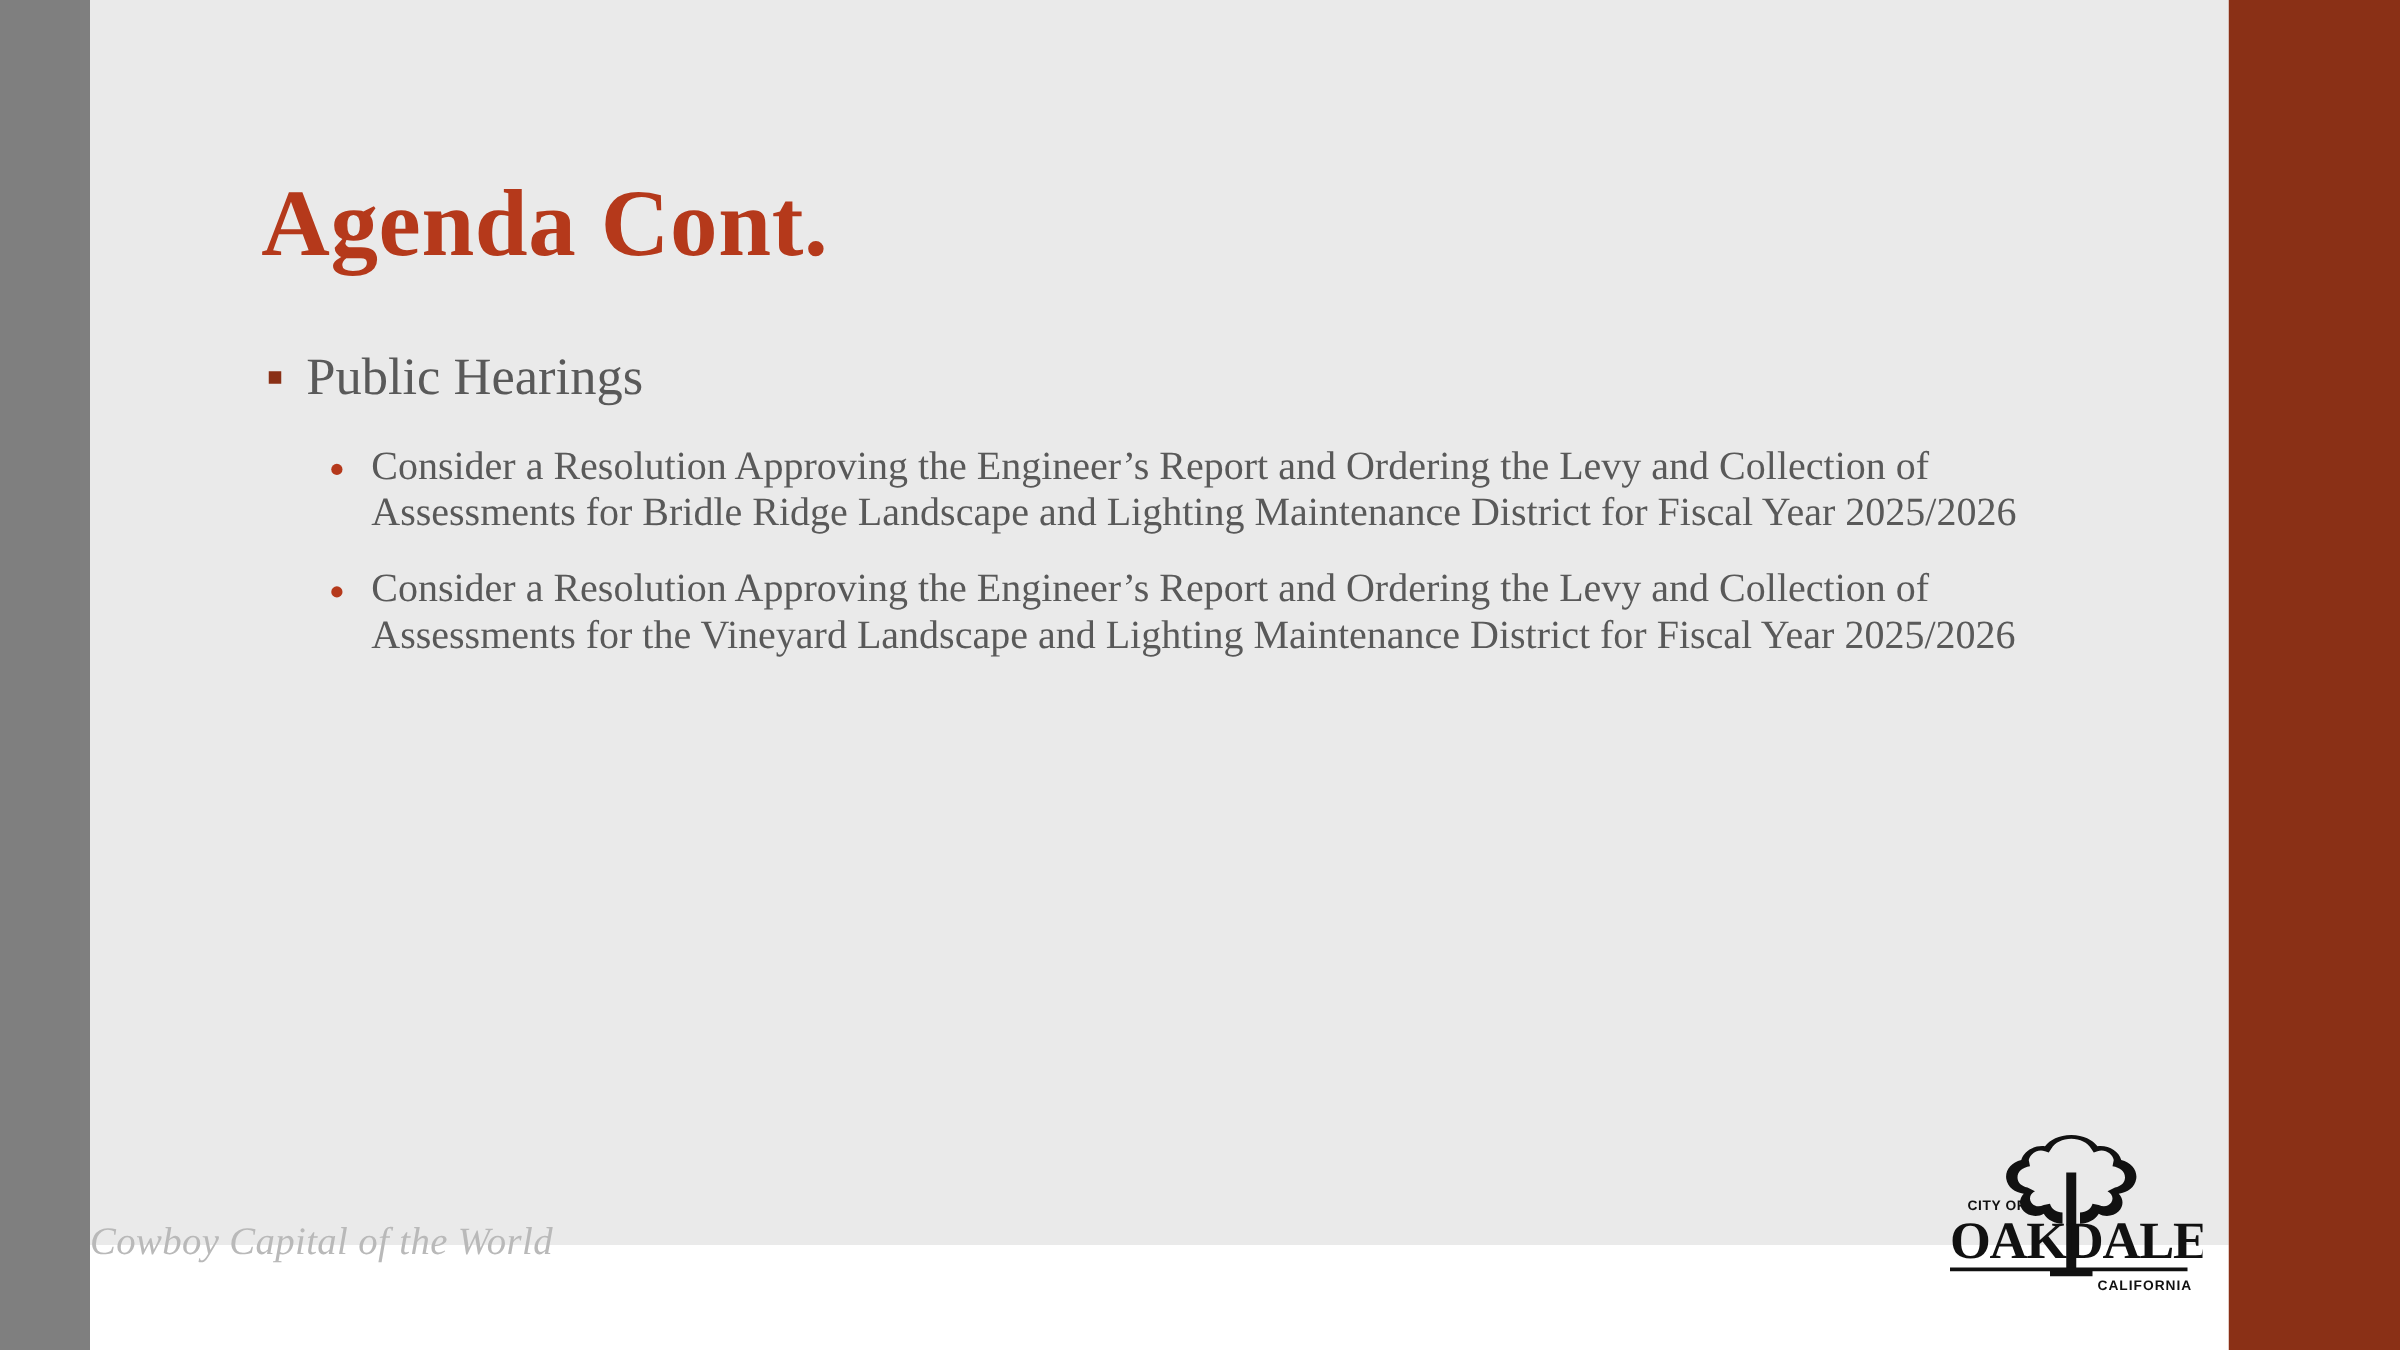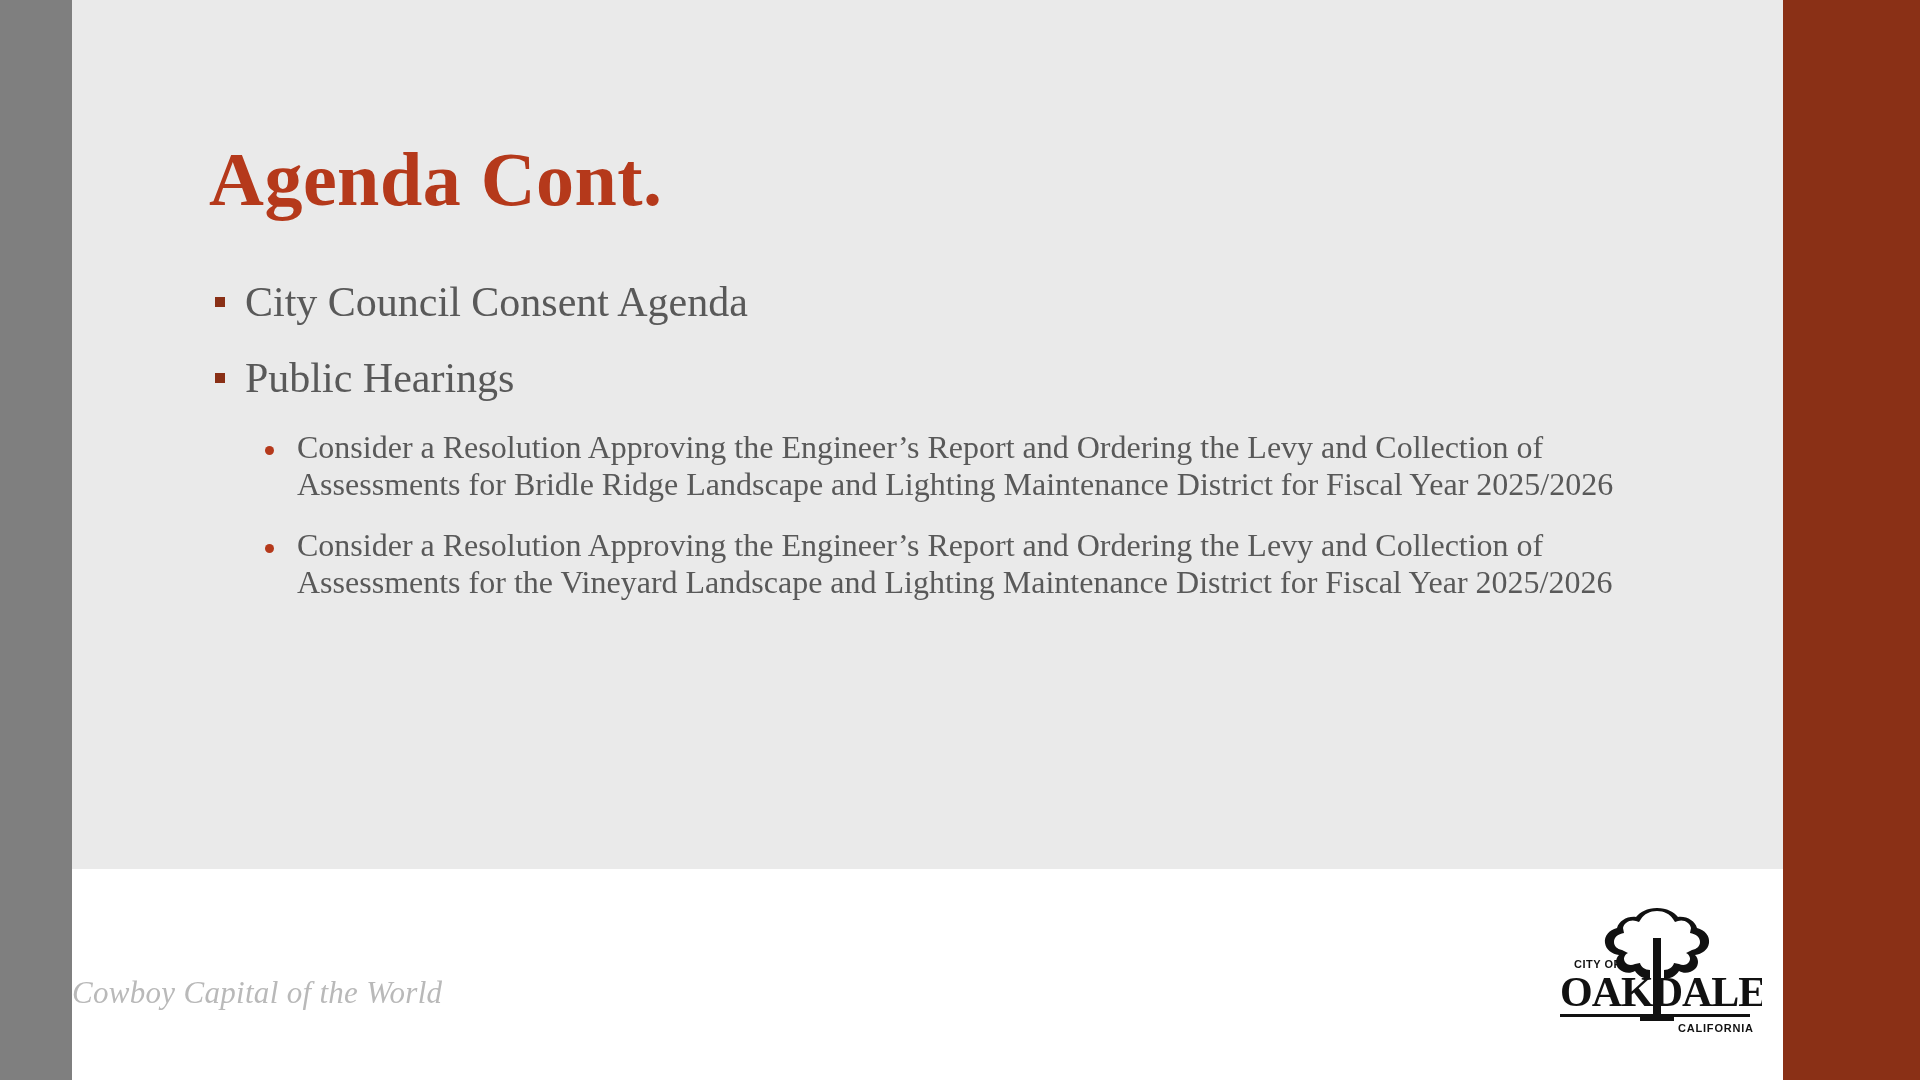--- a/index.html
+++ b/index.html
@@ -38,21 +38,21 @@
     height: 1080px;
     background: #8a3016;
   }
 
   
   .panel {
     position: absolute;
     left: 72px;
     top: 0;
     width: 1711px;
-    height: 869px;
+    height: 996px;
     background: #eaeaea;
   }
 
   .title {
     position: absolute;
     left: 137px;
     top: 140px;
     font-size: 76px;
     font-weight: bold;
     color: #b5391b;
@@ -136,24 +136,20 @@
 
 <div id="slide">
 
   <div class="band-left"></div>
   <div class="panel">
 
     <div class="title">Agenda Cont.</div>
 
     <div class="body-area">
 
-      <div class="lvl1">
-        <span class="marker"></span>
-        <span>City Council Consent Agenda</span>
-      </div>
 
       <div class="lvl1">
         <span class="marker"></span>
         <span>Public Hearings</span>
       </div>
 
       <div class="lvl2">
         <span class="marker-dot"></span>
         <span>Consider a Resolution Approving the Engineer’s Report and Ordering the Levy and Collection of Assessments for Bridle Ridge Landscape and Lighting Maintenance District for Fiscal Year 2025/2026</span>
       </div>

